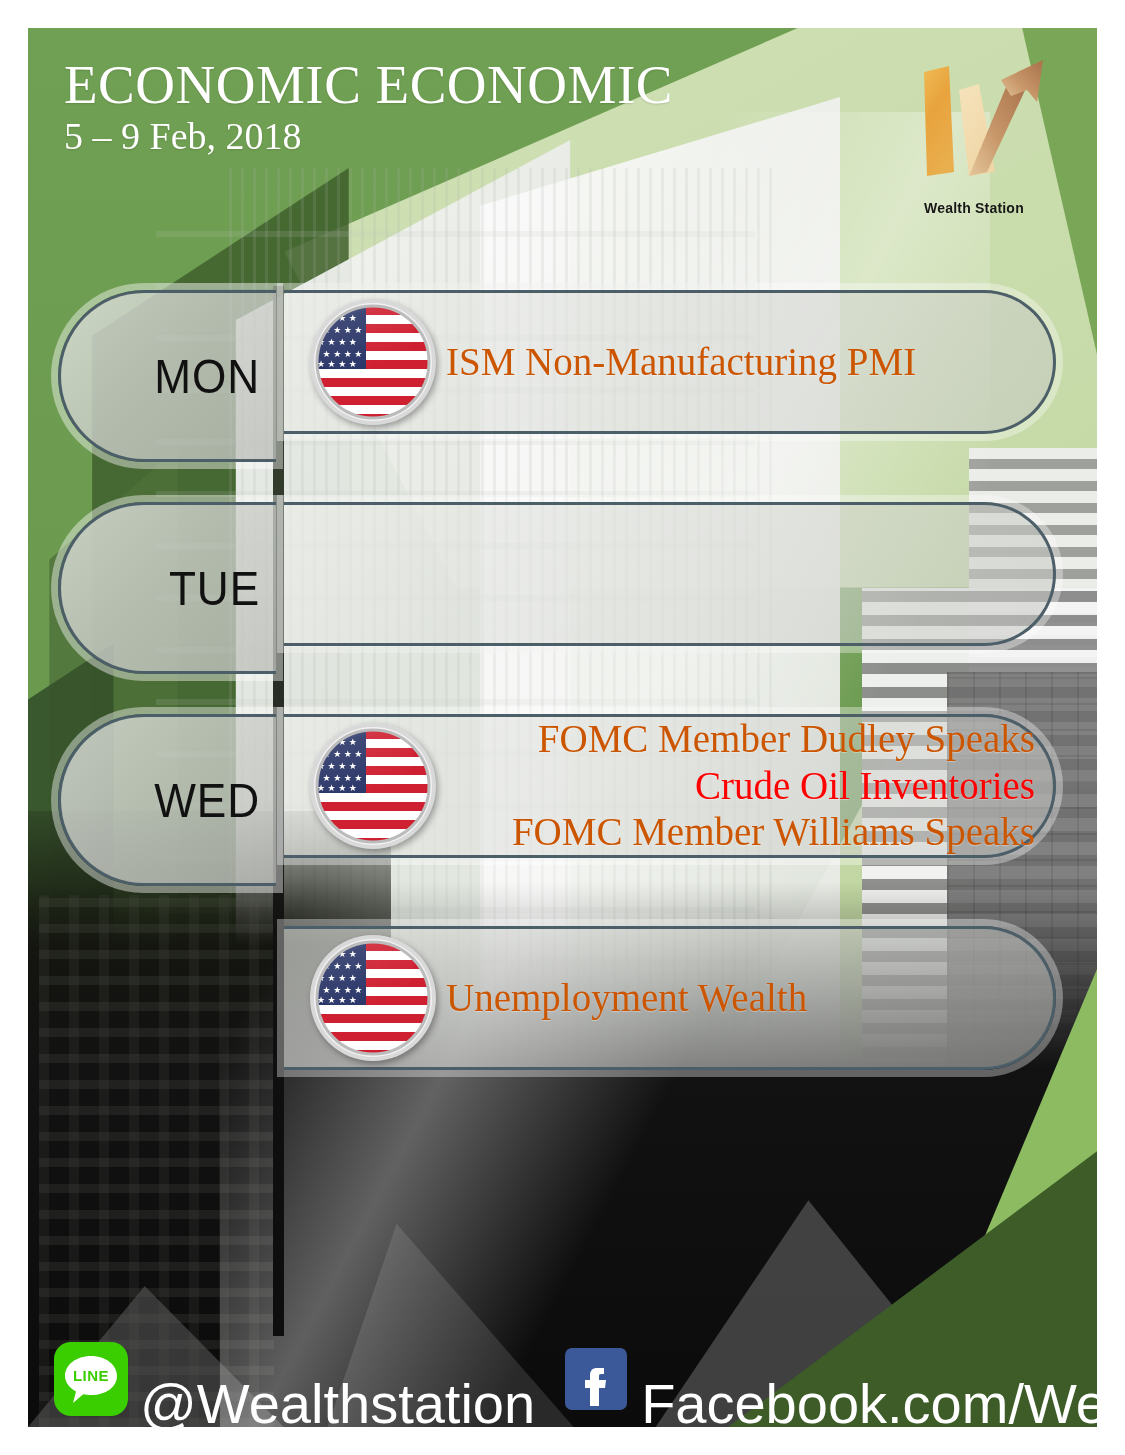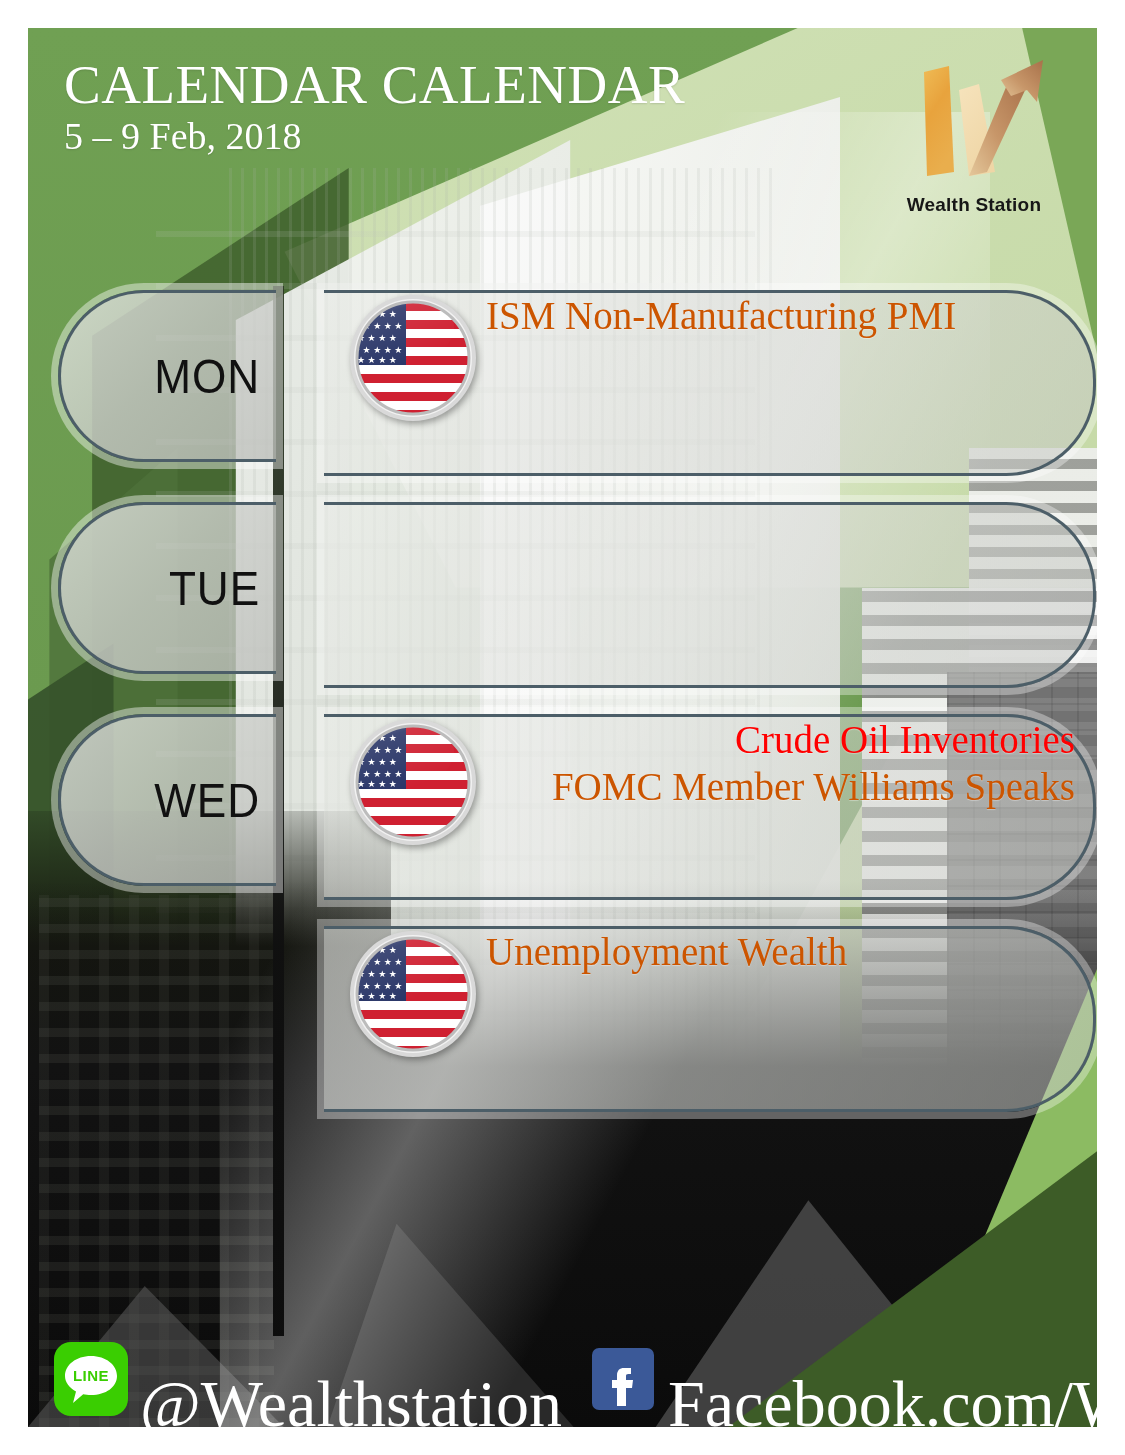--- a/index.html
+++ b/index.html
@@ -127,21 +127,21 @@
   #title-block{position:absolute;left:36px;top:28px;color:#ffffff;
                font-family:"Liberation Serif",serif;line-height:1.04;
                text-shadow:0 1px 2px rgba(0,0,0,.13);}
   #title-main{font-size:55px;letter-spacing:.5px;}
   #title-sub{font-size:38px;margin-top:4px;}
 
   
   #logo{position:absolute;right:40px;top:22px;width:166px;height:166px;}
   #logo svg{display:block;}
   #logo-label{position:absolute;left:0;right:0;bottom:0;text-align:center;
-              font-size:19px;font-weight:bold;color:#171717;
+              font-size:14px;font-weight:bold;color:#171717;
               font-family:"Liberation Sans",sans-serif;letter-spacing:.2px;}
 
   
   #calendar{position:absolute;left:0;top:258px;width:100%;height:1050px;}
 
   
   #divider{position:absolute;left:245px;top:0;width:11px;height:1050px;
            background:linear-gradient(180deg,#2d3a24 0%,#1d2518 28%,#101010 60%,#070707 100%);
            opacity:.92;}
 
@@ -163,46 +163,46 @@
     box-sizing:border-box;padding-right:16px;
   }
   .day-label{
     font-family:"Liberation Sans",sans-serif;
     font-size:48px;font-weight:300;color:#111111;letter-spacing:1px;
     transform:scaleX(.92);transform-origin:right center;
   }
 
   
   .evt-cell{
-    position:absolute;left:256px;top:0;width:772px;height:186px;
+    position:absolute;left:256px;top:0;width:772px;height:144px;
     border-radius:0 90px 90px 0;
     background:linear-gradient(120deg,rgba(236,238,234,.62) 0%,rgba(214,216,212,.58) 55%,rgba(198,200,196,.55) 100%);
     border:3px solid #4c5e68;border-left:none;
     box-shadow:0 0 0 7px rgba(255,255,255,.35);
-    display:flex;align-items:flex-start;box-sizing:border-box;margin-left:40px;
+    display:flex;align-items:center;box-sizing:border-box;
   }
 
   
   .flag-wrap{flex:0 0 auto;margin-left:24px;width:130px;height:130px;position:relative;}
   .flag-wrap svg{display:block;filter:drop-shadow(2px 3px 3px rgba(0,0,0,.33));}
 
   .evt-list{flex:1 1 auto;padding-left:8px;padding-right:6px;
             font-family:"Liberation Serif",serif;}
   .evt-line{font-size:39px;line-height:1.20;white-space:nowrap;
             text-shadow:0 1px 1px rgba(255,255,255,.35);}
 
   
   .align-mid .evt-list{display:flex;align-items:center;}
   .align-right-stack .evt-list{text-align:right;padding-right:18px;}
 
   
   #footer{position:absolute;left:0;bottom:0;width:100%;height:92px;
           display:flex;align-items:center;padding-left:26px;box-sizing:border-box;}
   .f-icon{flex:0 0 auto;}
-  .f-text{font-family:Liberation Serif, serif;font-size:66px;color:#ffffff;
+  .f-text{font-family:Liberation Sans, sans-serif;font-size:56px;color:#ffffff;
           white-space:nowrap;margin-left:12px;margin-top:45px;}
   #fb-icon{margin-left:30px;}
   #fb-text{margin-left:14px;}
 </style>
 </head>
 <body>
 
 <div id="poster">
 
   <div class="bg bg-green"></div>
@@ -225,21 +225,21 @@
   <div class="bg facet-a"></div>
   <div class="bg facet-b"></div>
   <div class="bg facet-c"></div>
   <div class="bg grn-tri-light"></div>
   <div class="bg grn-tri-dark"></div>
   <div class="bg streak"></div>
 
   <div id="header">
 
     <div id="title-block">
-      <div id="title-main">CALENDAR CALENDAR</div>
+      <div id="title-main">ECONOMIC ECONOMIC</div>
       <div id="title-sub">5 – 9 Feb, 2018</div>
     </div>
 
     <div id="logo">
       <svg width="166" height="166" viewBox="0 0 166 166">
         <defs>
           <linearGradient id="gGold" x1="0" y1="0" x2="0.4" y2="1">
             <stop offset="0%" stop-color="#EFBB55"></stop>
             <stop offset="45%" stop-color="#E8A33D"></stop>
             <stop offset="100%" stop-color="#E9AE4D"></stop>
@@ -368,20 +368,21 @@
                 <text x="9" y="48">★ ★ ★ ★</text>
                 <text x="4" y="60">★ ★ ★ ★ ★</text>
                 <text x="9" y="70">★ ★ ★ ★</text>
               </g>
               <ellipse cx="44" cy="34" rx="62" ry="40" fill="url(#glWed)"></ellipse>
             </g>
             <circle cx="65" cy="65" r="56" fill="none" stroke="#bcbcbc" stroke-width="3"></circle>
           </svg>
         </div>
         <div class="evt-list">
+          <div class="evt-line" style="color:#CC5500">FOMC Member Dudley Speaks</div>
           <div class="evt-line" style="color:#FF0000">Crude Oil Inventories</div>
           <div class="evt-line" style="color:#CC5500">FOMC Member Williams Speaks</div>
         </div>
       </div>
     </div>
 
     <div class="row row-3">
       <div class="evt-cell align-mid">
         <div class="flag-wrap">
           <svg width="130" height="130" viewBox="0 0 130 130">

